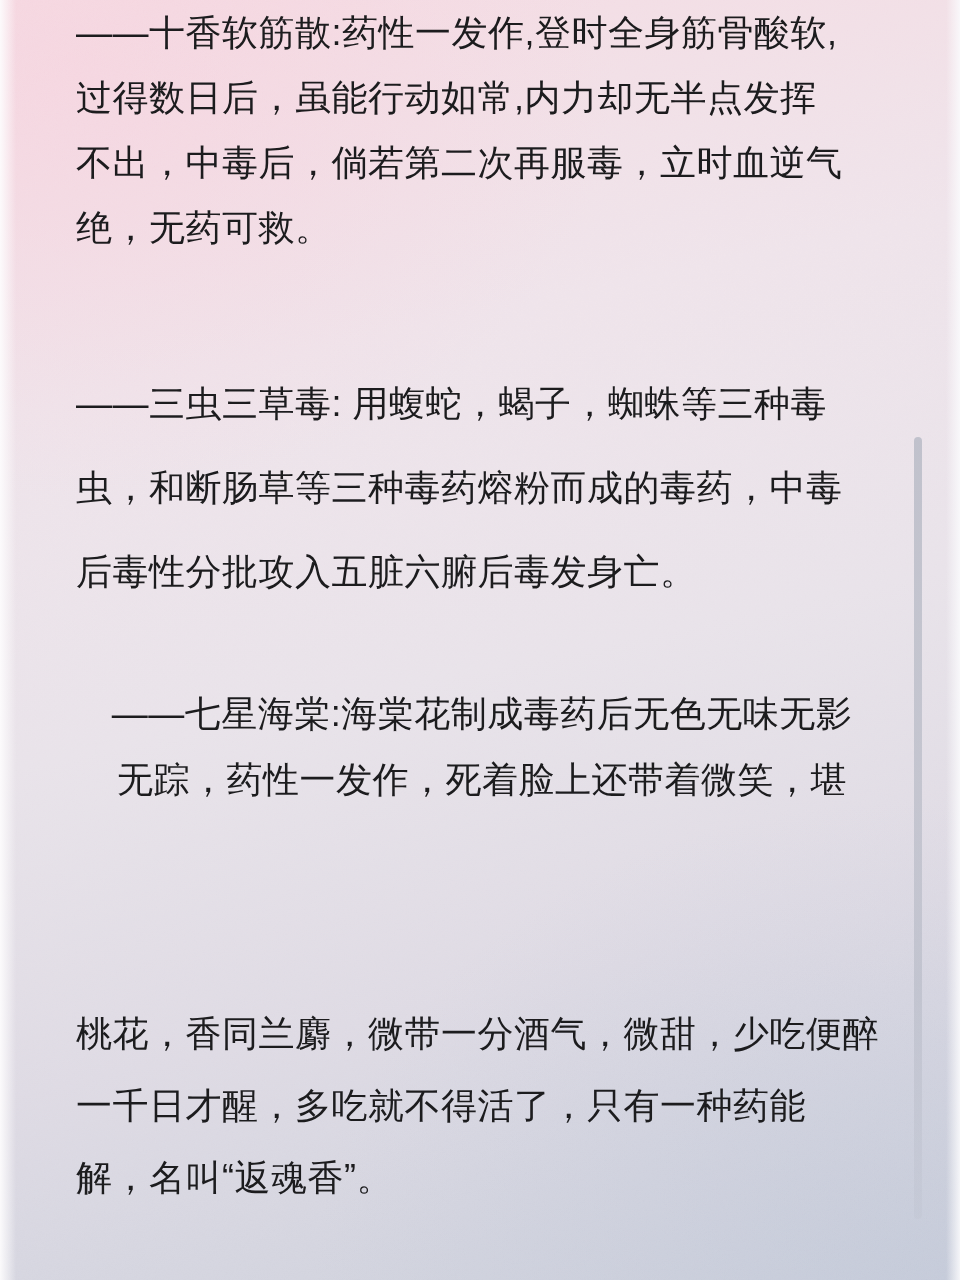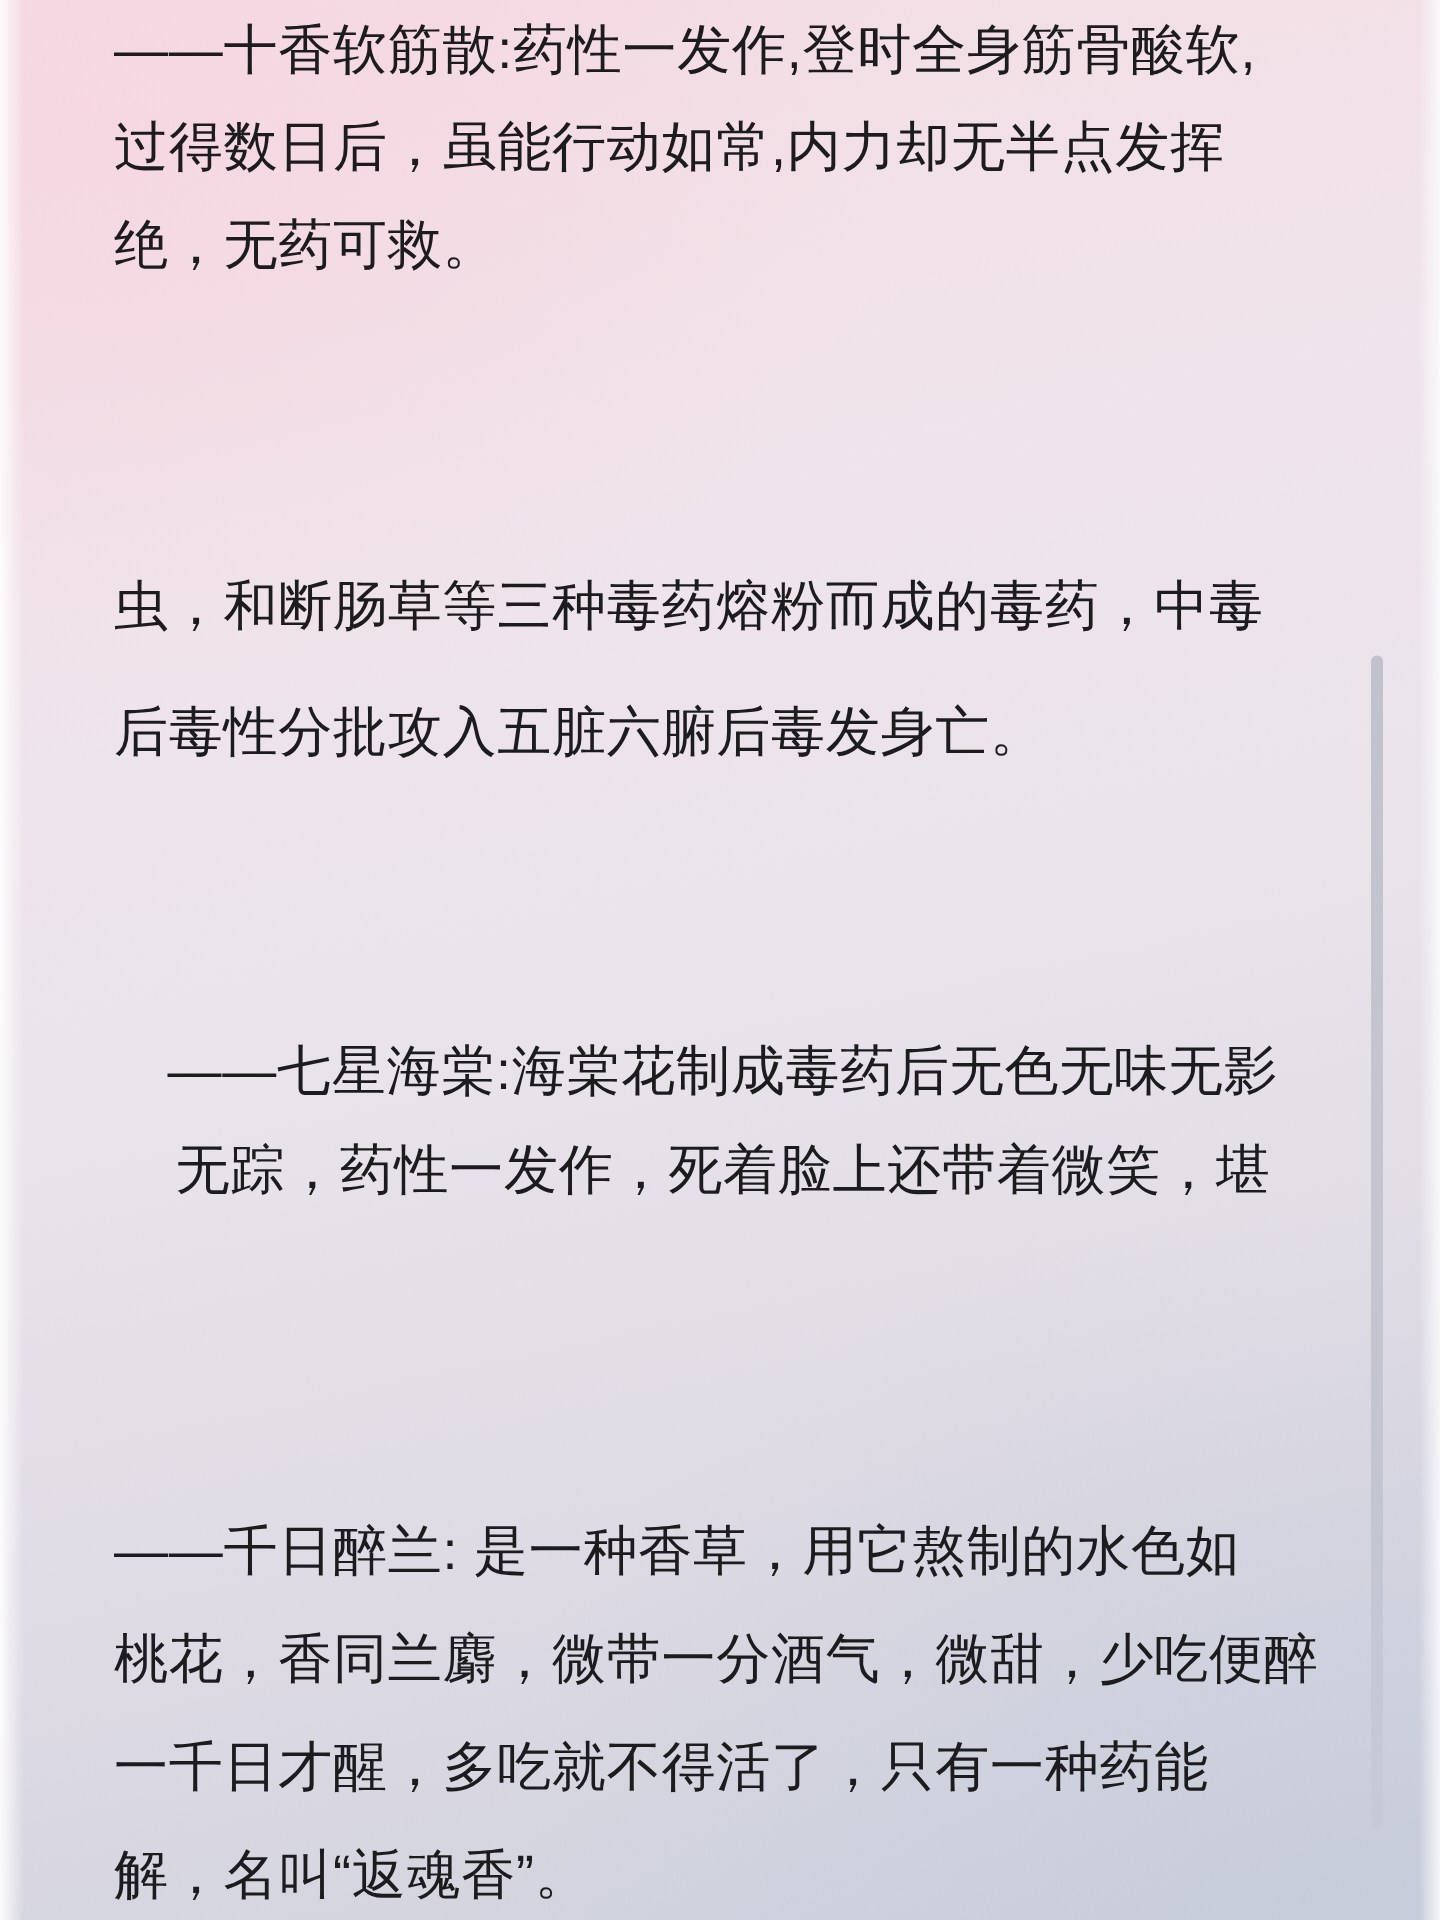--- a/index.html
+++ b/index.html
@@ -107,34 +107,35 @@
   <div class="edge-strip left"></div>
   <div class="edge-strip right"></div>
 
   <div class="scrollbar-thumb"></div>
 
   <div class="text-layer">
 
     <div class="para para-1">
       <span class="line">——十香软筋散:药性一发作,登时全身筋骨酸软,</span>
       <span class="line">过得数日后，虽能行动如常,内力却无半点发挥</span>
+      <span class="line">不出，中毒后，倘若第二次再服毒，立时血逆气</span>
       <span class="line">绝，无药可救。</span>
     </div>
 
     <div class="para para-2">
+      <span class="line">——三虫三草毒: 用蝮蛇，蝎子，蜘蛛等三种毒</span>
       <span class="line">虫，和断肠草等三种毒药熔粉而成的毒药，中毒</span>
       <span class="line">后毒性分批攻入五脏六腑后毒发身亡。</span>
     </div>
 
     <div class="para para-3">
       <span class="line">——七星海棠:海棠花制成毒药后无色无味无影</span>
       <span class="line">无踪，药性一发作，死着脸上还带着微笑，堪</span>
     </div>
 
     <div class="para para-4">
-      <span class="line">——千日醉兰: 是一种香草，用它熬制的水色如</span>
       <span class="line">桃花，香同兰麝，微带一分酒气，微甜，少吃便醉</span>
       <span class="line">一千日才醒，多吃就不得活了，只有一种药能</span>
       <span class="line">解，名叫“返魂香”。</span>
     </div>
 
   </div>
 </div>
 
 </body></html>

